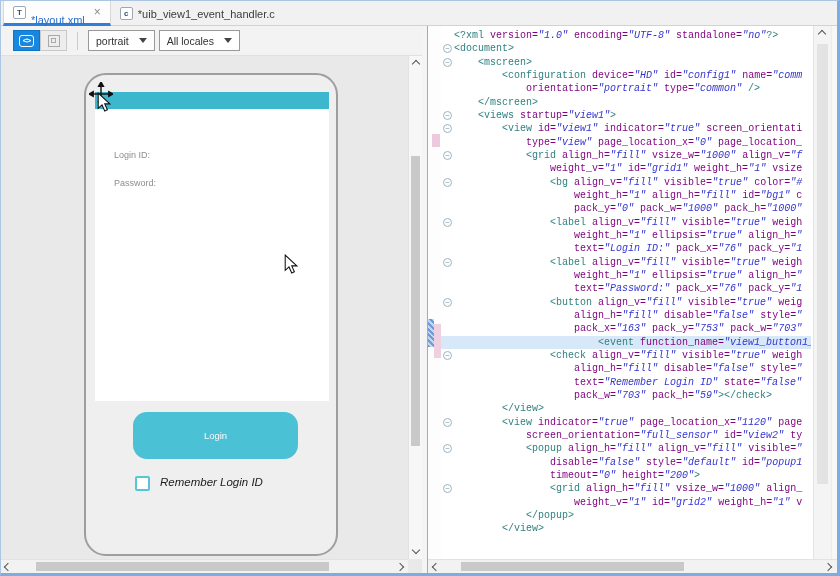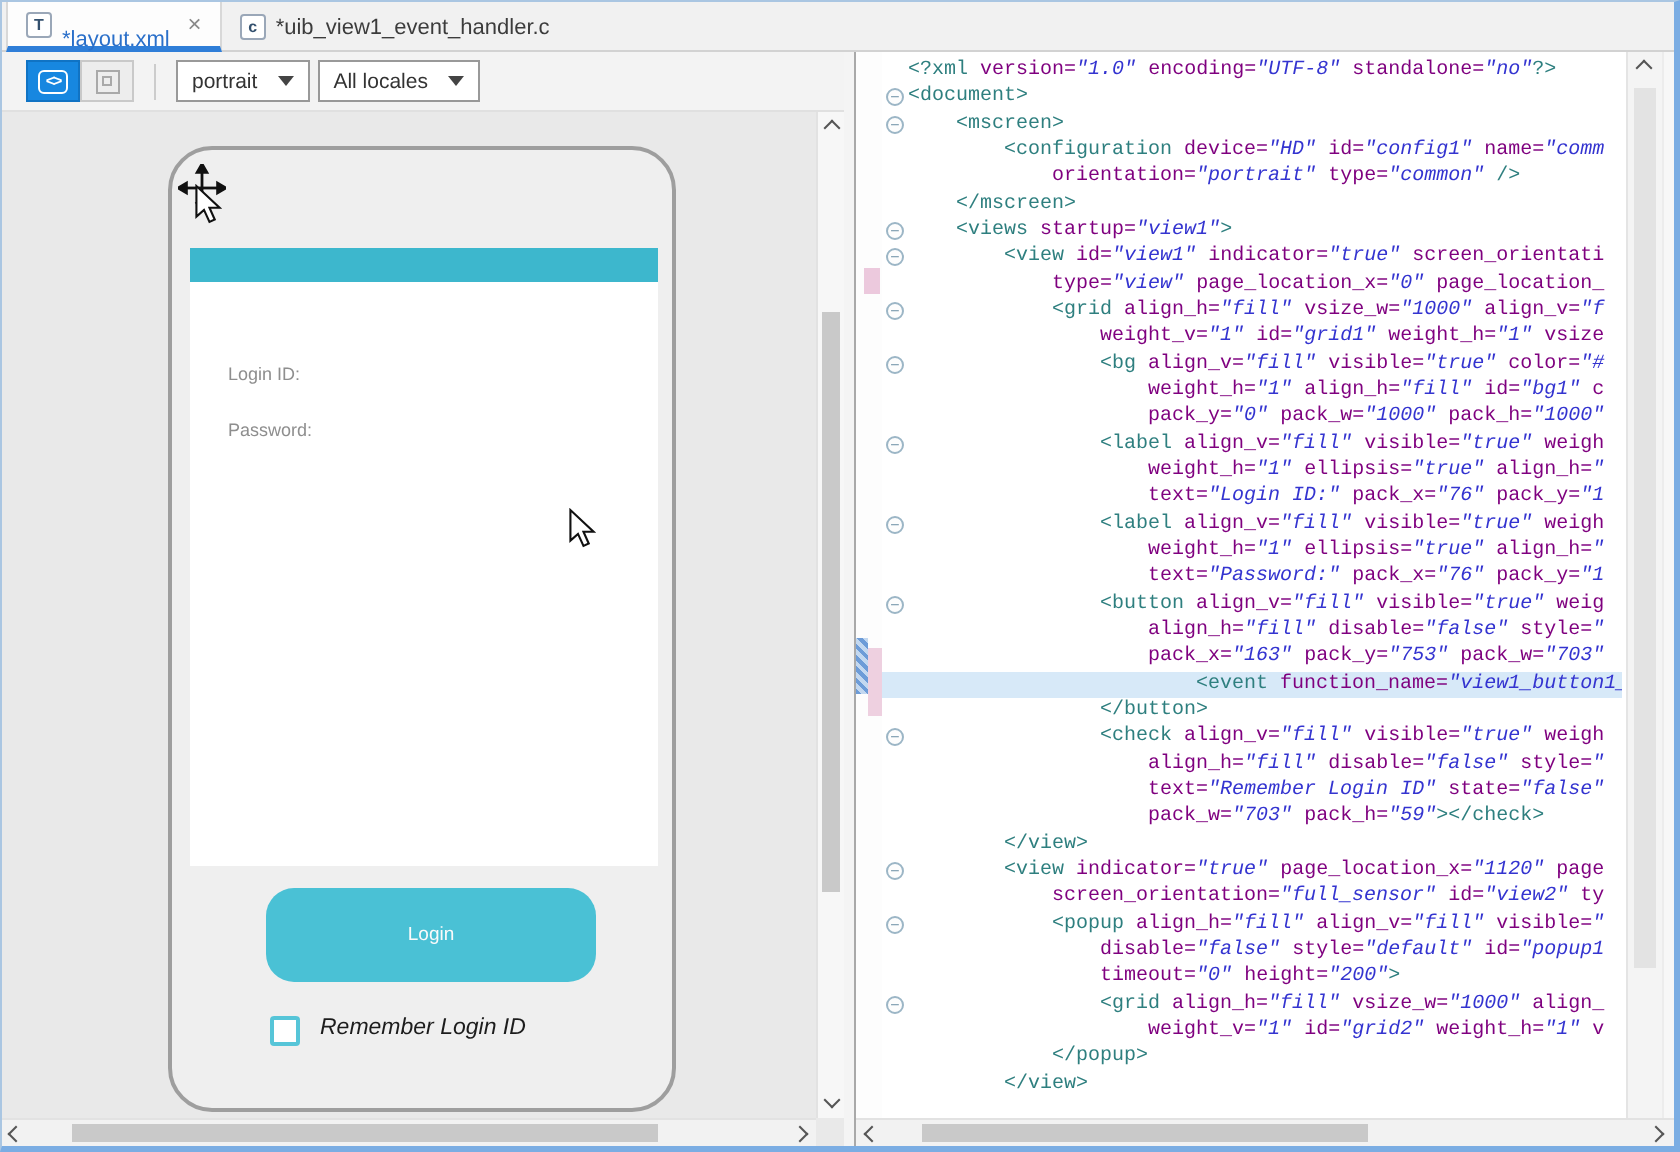--- a/index.html
+++ b/index.html
@@ -21,21 +21,21 @@
   .tb-btn.active{ background:#1787e0; border-color:#1073c4; }
   .icon-code{ width:15px; height:12px; border:1.4px solid #fff; border-radius:3px; color:#fff; font-size:8px; line-height:9px; text-align:center; font-weight:bold; letter-spacing:-1px;}
   .icon-square{ width:12px; height:12px; border:1.4px solid #a9a9a9; display:flex; align-items:center; justify-content:center;}
   .icon-square i{ display:block; width:5px; height:5px; border:1.2px solid #a9a9a9; }
   .tb-sep{ width:1px; height:18px; background:#cccccc; margin:0 10px; }
   .dropdown{ height:21px; background:#fff; border:1px solid #999; display:flex; align-items:center; font-size:10.5px; color:#333; padding:0 7px; margin-right:4px; white-space:nowrap; }
   .dd-arrow{ margin-left:10px; width:0; height:0; border-left:4px solid transparent; border-right:4px solid transparent; border-top:5px solid #444; }
   .canvas{ position:absolute; left:0; top:30px; right:14px; bottom:14px; background:#e9e9e9; overflow:hidden; }
   
   .phone{ position:absolute; left:83px; top:17px; width:254px; height:483px; background:#efefef; border:2px solid #9e9e9e; border-radius:22px; }
-  .screen{ position:absolute; left:9px; top:49px; width:234px; height:309px; background:#ffffff; }
+  .screen{ position:absolute; left:9px; top:17px; width:234px; height:309px; background:#ffffff; }
   .titlebar{ position:absolute; left:0; top:0; width:100%; height:17px; background:#3db7cd; }
   .fld-label{ position:absolute; left:19px; font-size:9px; color:#8e8e8e; }
   .login-btn{ position:absolute; left:38px; top:320px; width:165px; height:47px; background:#4ac1d5; border-radius:14px; color:#fafafa; font-size:9.5px; display:flex; align-items:center; justify-content:center; }
   .remember-box{ position:absolute; left:40px; top:384px; width:15px; height:15px; background:#fff; border:2px solid #56c5d8; border-radius:2px; }
   .remember-label{ position:absolute; left:65px; top:384px; font-size:11.5px; color:#1c1c1c;font-style:italic; }
   .cursor{ position:absolute; }
   
   .vscroll{ position:absolute; top:30px; right:0; width:14px; bottom:14px; background:#f7f7f7; border-left:1px solid #e2e2e2; }
   .hscroll{ position:absolute; left:0; right:14px; bottom:0; height:14px; background:#f2f2f2; border-top:1px solid #e2e2e2; }
   .thumb-v{ position:absolute; left:2px; right:2px; background:#c9c9c9; }
@@ -272,24 +272,20 @@
         </div>
         <div class="code-line">
           <span class="fold-col"></span>
           <span class="code-text"><span class="tok-p">                    </span><span class="tok-a">pack_x=</span><span class="tok-v">"163"</span><span class="tok-p"> </span><span class="tok-a">pack_y=</span><span class="tok-v">"753"</span><span class="tok-p"> </span><span class="tok-a">pack_w=</span><span class="tok-v">"703"</span></span>
         </div>
         <div class="code-line hl">
           <span class="fold-col"></span>
           <span class="code-text"><span class="tok-p">                        </span><span class="tok-t">&lt;event </span><span class="tok-a">function_name=</span><span class="tok-v">"view1_button1_on</span></span>
         </div>
         <div class="code-line">
-          <span class="fold-col"></span>
-          <span class="code-text"><span class="tok-p">                </span><span class="tok-t">&lt;/button&gt;</span></span>
-        </div>
-        <div class="code-line">
           <span class="fold-col">
             <span class="fold-icon">−</span>
           </span>
           <span class="code-text"><span class="tok-p">                </span><span class="tok-t">&lt;check </span><span class="tok-a">align_v=</span><span class="tok-v">"fill"</span><span class="tok-p"> </span><span class="tok-a">visible=</span><span class="tok-v">"true"</span><span class="tok-p"> </span><span class="tok-a">weigh</span></span>
         </div>
         <div class="code-line">
           <span class="fold-col"></span>
           <span class="code-text"><span class="tok-p">                    </span><span class="tok-a">align_h=</span><span class="tok-v">"fill"</span><span class="tok-p"> </span><span class="tok-a">disable=</span><span class="tok-v">"false"</span><span class="tok-p"> </span><span class="tok-a">style=</span><span class="tok-v">"</span></span>
         </div>
         <div class="code-line">

